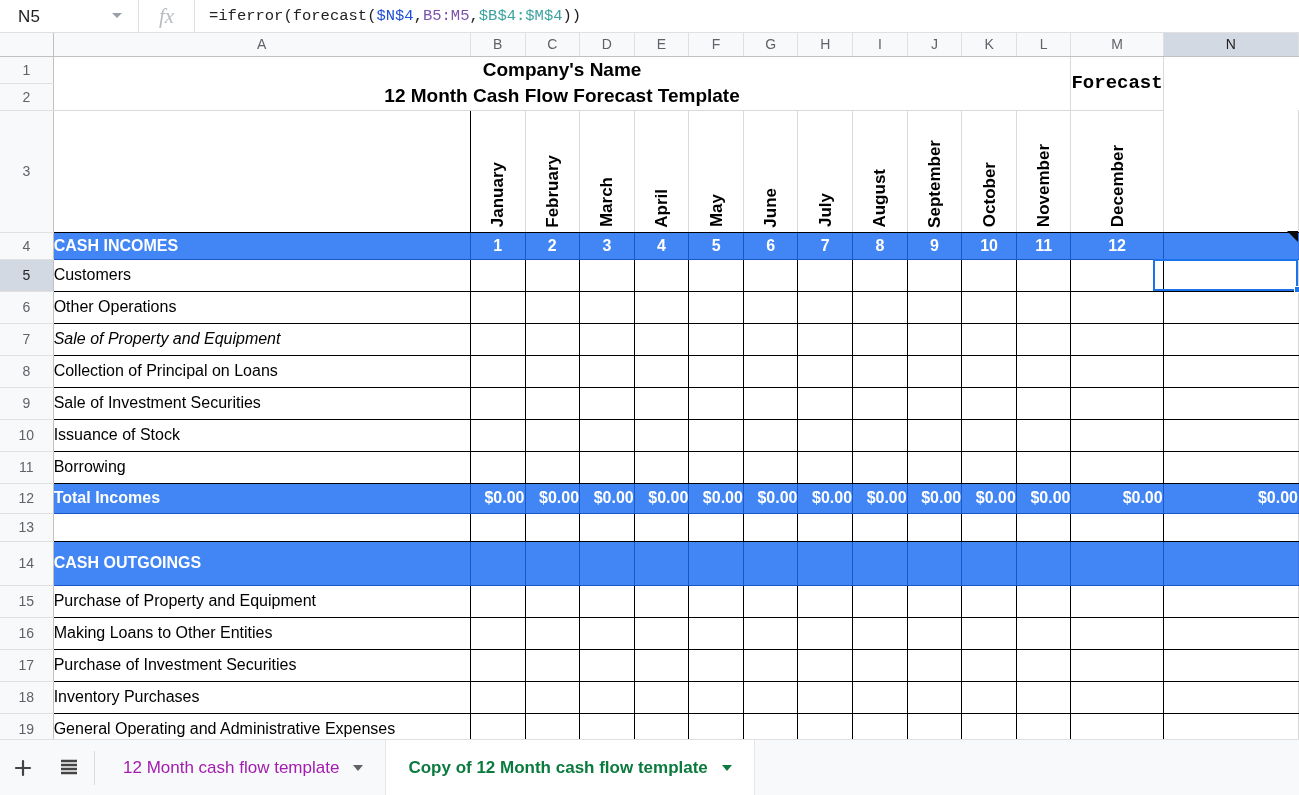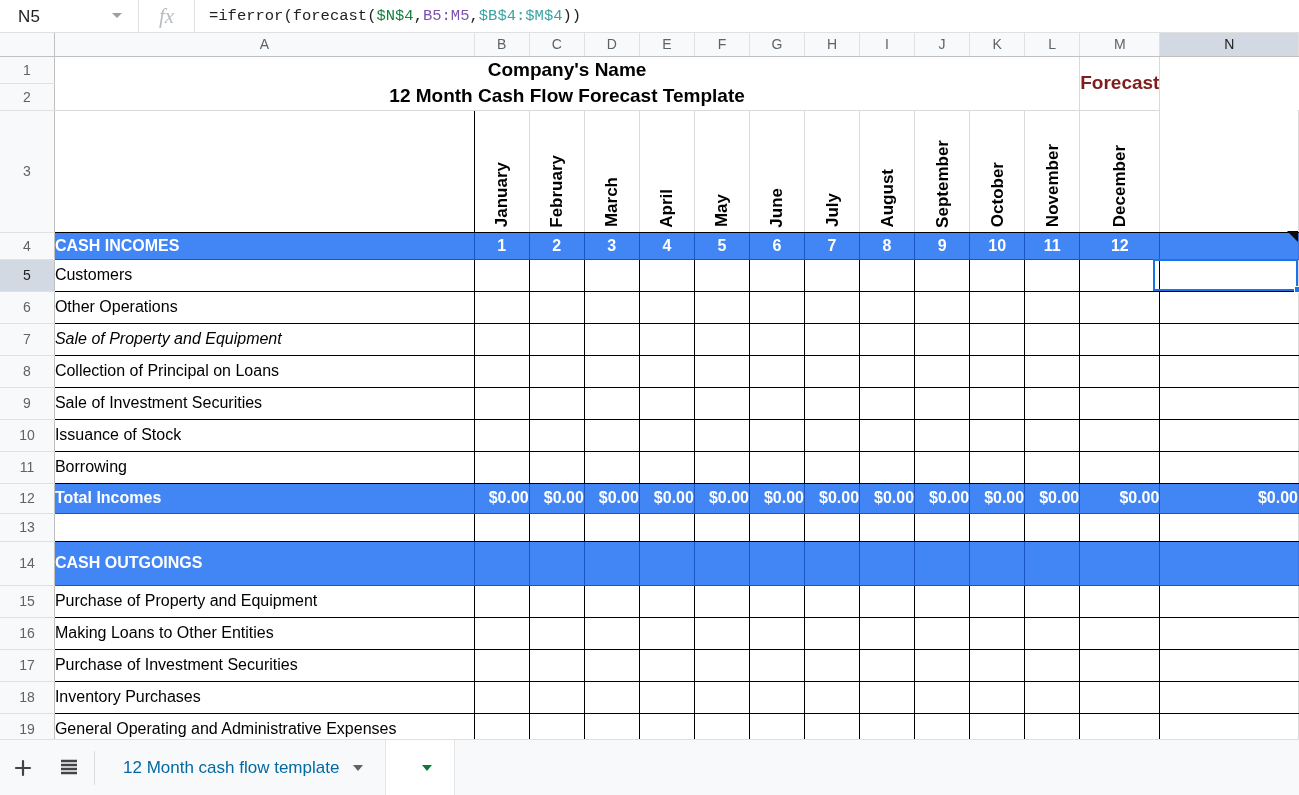--- a/index.html
+++ b/index.html
@@ -38,21 +38,21 @@
     font-family: "Liberation Serif", serif;
     font-style: italic; font-size: 21px; color: #b8bcc0;
     border-right: 1px solid #e0e0e0;
   }
   #formula-input {
     flex: 1; display: flex; align-items: center;
     padding-left: 14px;
     font-family: "Liberation Mono", monospace;
     font-size: 15.5px; color: #222; white-space: pre;
   }
-  .tok-ref-a { color: #15803d; }
+  .tok-ref-a { color: #1d4ed8; }
   .tok-ref-b { color: #7B52AB; }
   .tok-ref-c { color: #3AA3A0; }
 
   
   #grid-wrap {
     position: absolute; left: 0; top: 33px;
     width: 1299px; height: 706px;
     overflow: hidden;
     background: #fff;
   }
@@ -96,22 +96,22 @@
   .label { padding-left: 6px; text-align: left; white-space: nowrap; }
   .center { text-align: center; }
   .right { text-align: right; padding-right: 5px; }
 
   .title-cell {
     text-align: center; font-size: 19px; font-weight: bold;
     color: #000; border-right: 1px solid #d9d9d9;
     border-bottom: none;
   }
   .forecast-cell {
-    text-align: center; font-size: 19px; font-weight: bold; color: #7f1d1d;
-    border-right: 1px solid #d9d9d9; border-bottom: none;
+    text-align: center; font-size: 19px; font-weight: bold; color: #000000;
+    border-right: 1px solid #d9d9d9; border-bottom: none; font-family: Liberation Mono, monospace;
   }
 
   .hdr-blue {
     background: #4285F4; color: #fff; font-weight: bold;
     border-right: 1px solid #1a56c4;
     border-bottom: 1px solid #1a56c4;
   }
 
   .month {
     vertical-align: bottom;
@@ -164,21 +164,21 @@
     color: #444; cursor: pointer;
   }
   #tb-sep {
     width: 1px; height: 34px; background: #dadce0; margin: 0 6px 0 2px;
   }
   .tab {
     height: 56px;
     display: flex; align-items: center;
     padding: 0 22px;
     font-size: 17px;
-    color: #0369a1;
+    color: #a21caf;
     cursor: pointer;
     border-right: 1px solid #e6e6e6;
   }
   .tab .tab-caret {
     margin-left: 14px;
     width: 0; height: 0;
     border-left: 5px solid transparent;
     border-right: 5px solid transparent;
     border-top: 6px solid #5f6368;
   }
@@ -561,16 +561,17 @@
       <path d="M2 2 H18 M2 6 H18 M2 10 H18 M2 14 H18" stroke="#444" stroke-width="2.4" stroke-linecap="butt"></path>
     </svg>
   </div>
   <div id="tb-sep"></div>
   <div id="tabs-host" style="display:flex;align-items:center;height:56px;">
       <div class="tab">
         <span>12 Month cash flow template</span>
         <span class="tab-caret"></span>
       </div>
       <div class="tab active">
+        <span>Copy of 12 Month cash flow template</span>
         <span class="tab-caret"></span>
       </div>
     </div>
 </div>
 
 </body></html>

